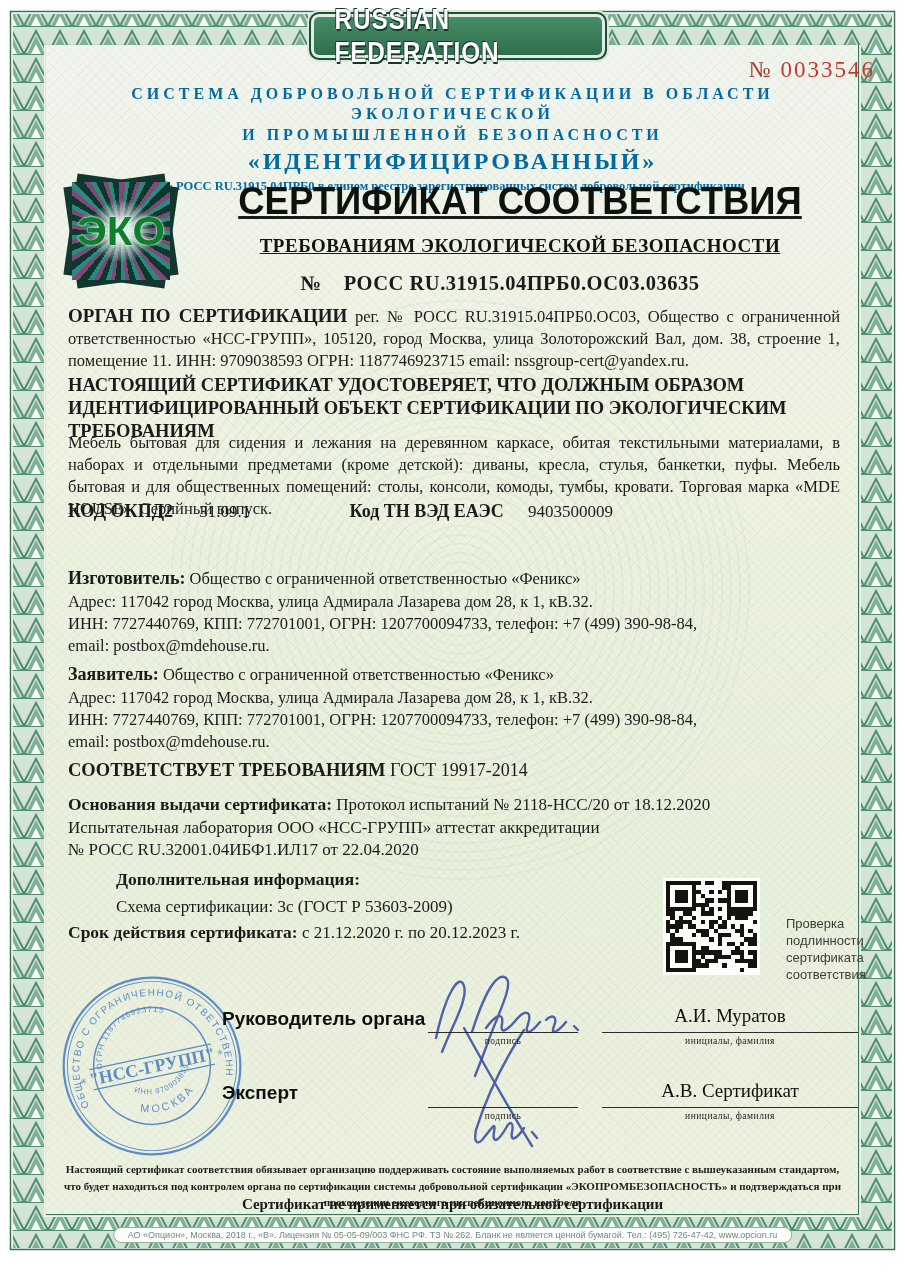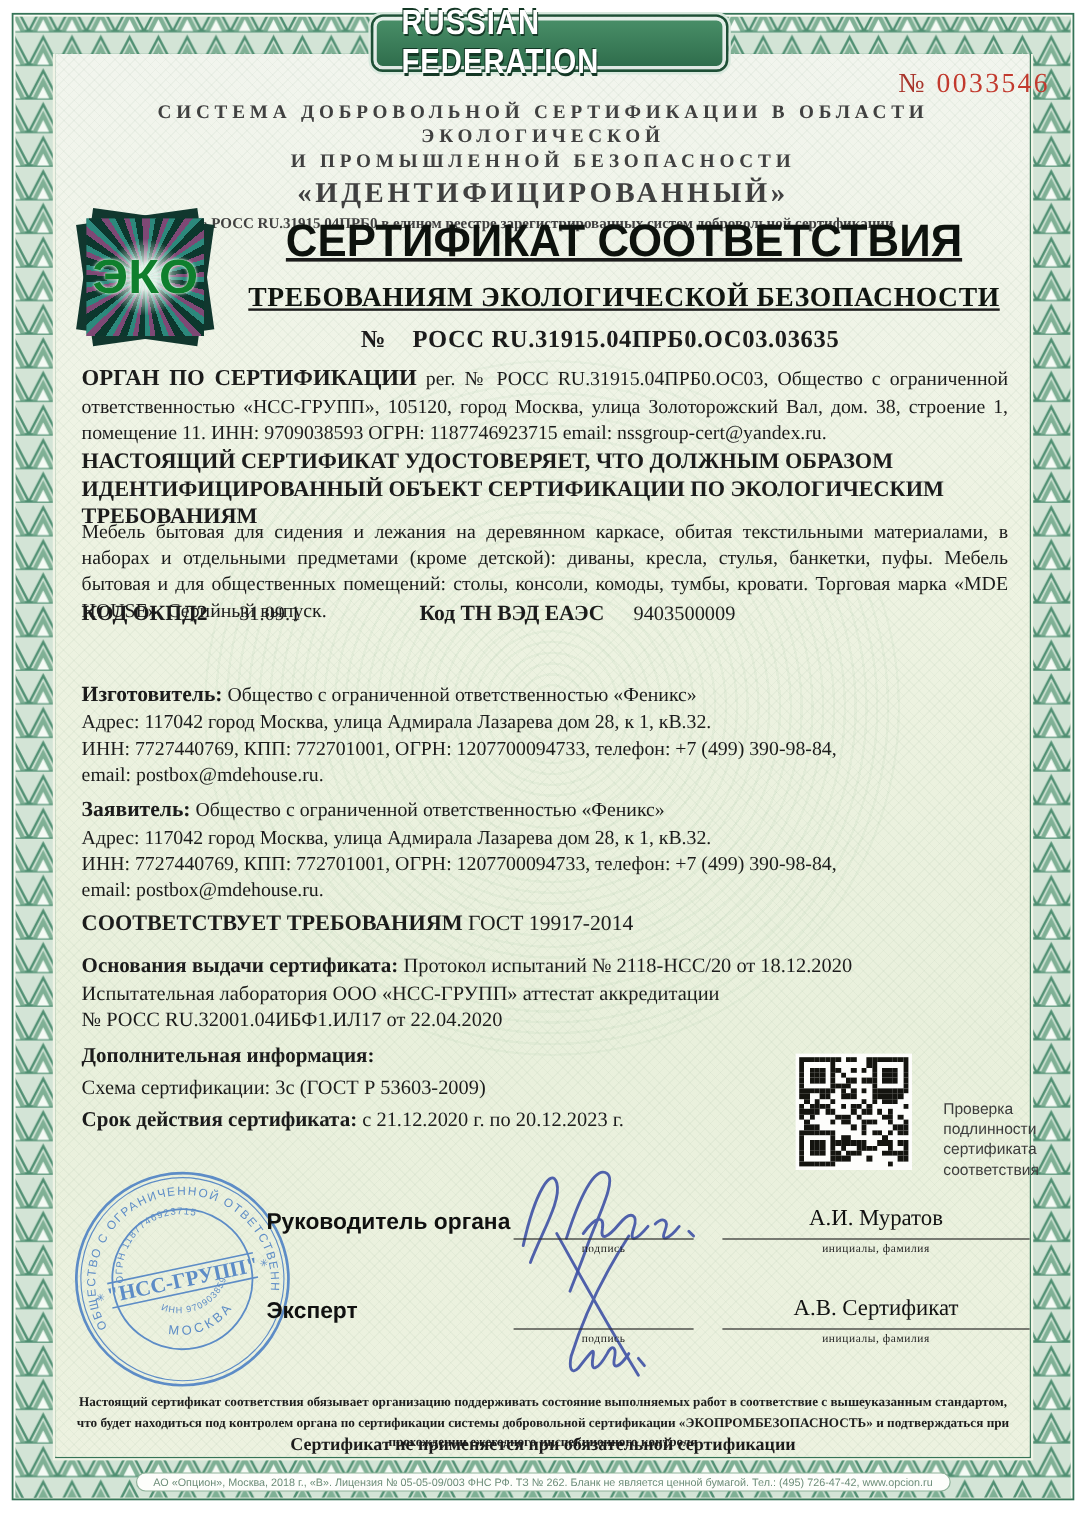--- a/index.html
+++ b/index.html
@@ -19,42 +19,42 @@
   
   .badge{position:absolute;left:309px;top:12px;width:294px;height:44px;
          background:linear-gradient(#4a9069,#2d6b4a);border:2px solid #1e4f36;border-radius:10px;
          box-shadow:0 0 0 2px #d9e9de, inset 0 0 0 3px rgba(255,255,255,.85);
          display:flex;align-items:center;justify-content:center;}
   .badge span{font-family:"Liberation Sans",sans-serif;font-weight:bold;font-size:29px;color:#fff;
          letter-spacing:1px;transform:scaleX(.84);text-shadow:1px 2px 0 #143826,-1px -1px 0 #143826;}
   .form-no{position:absolute;top:57px;right:30px;font-size:23px;color:#c23a2e;letter-spacing:2px;
          font-family:"Liberation Serif",serif;}
   .form-no .pfx{color:#a8352c;margin-right:8px;}
-  .sys{position:absolute;left:48px;right:48px;top:84px;text-align:center;color:#404040;}
+  .sys{position:absolute;left:48px;right:48px;top:84px;text-align:center;color:#0369a1;}
   .sys .l1,.sys .l2{font-weight:bold;font-size:16px;letter-spacing:4px;line-height:1.28;}
   .sys .nm{font-weight:bold;font-size:24px;letter-spacing:3px;margin-top:3px;}
   .sys .reg{font-weight:bold;font-size:12.5px;margin-top:4px;letter-spacing:0;}
 
   
   .logo{position:absolute;left:66px;top:176px;width:110px;height:110px;}
   .logo .burst,.logo .burst2{position:absolute;inset:4px;background:#11372e;}
   .logo .burst{transform:rotate(8deg);}
   .logo .burst2{transform:rotate(-8deg);}
   .logo .face{position:absolute;inset:6px;
       background:
         radial-gradient(circle at 50% 50%, rgba(240,255,245,.9) 0 14%, rgba(240,255,245,0) 46%),
         repeating-conic-gradient(from 0deg, rgba(216,80,170,.55) 0deg 5deg, rgba(70,210,195,.5) 5deg 10deg, rgba(12,55,45,.95) 10deg 17deg),
         #123f35;}
   .logo .txt{position:absolute;inset:0;display:flex;align-items:center;justify-content:center;
       font-family:"Liberation Sans",sans-serif;font-weight:bold;font-size:40px;color:#0f7f2d;
       text-shadow:0 0 3px #eafff0,0 0 1px #eafff0;transform:scaleX(1.05);}
   .title-block{position:absolute;left:195px;top:180px;width:650px;text-align:center;text-decoration:underline;}
   .title-main{font-family:"Liberation Sans",sans-serif;font-weight:bold;font-size:38px;color:#0d120d;
       transform:scaleX(.96);transform-origin:center;letter-spacing:0;}
-  .title-sub{font-weight:bold;font-size:23px;margin-top:12px;letter-spacing:.5px;color:#101510;}
+  .title-sub{font-weight:bold;font-size:19px;margin-top:12px;letter-spacing:.5px;color:#101510;}
   .cert-no{position:absolute;left:140px;top:272px;width:720px;text-align:center;
       font-weight:bold;font-size:20.5px;letter-spacing:.5px;}
   .cert-no .pfx{margin-right:22px;}
 
   
   .sect{position:absolute;left:68px;width:772px;font-size:16.5px;line-height:1.33;}
   .lead{font-weight:bold;font-size:19px;}
   .lead-sm{font-weight:bold;font-size:17.5px;}
   .just{text-align:justify;}
   .heading3{font-weight:bold;font-size:18.5px;line-height:1.24;text-align:left;}
@@ -175,21 +175,21 @@
   <div class="sect" style="top:758px;font-size:18px;">
     <span class="lead-sm" style="font-size:18.5px;">СООТВЕТСТВУЕТ ТРЕБОВАНИЯМ</span><span> ГОСТ 19917-2014</span>
   </div>
 
   <div class="sect" style="top:793px;font-size:17px;">
     <div><span class="lead-sm">Основания выдачи сертификата:</span><span> Протокол испытаний № 2118-НСС/20 от 18.12.2020</span></div>
     <div>Испытательная лаборатория ООО «НСС-ГРУПП» аттестат аккредитации</div>
     <div>№ РОСС RU.32001.04ИБФ1.ИЛ17 от 22.04.2020</div>
   </div>
 
-  <div class="sect" style="top:868px;font-size:17px;width:560px;">
+  <div class="sect" style="top:868px;font-size:17px;width:560px;margin-left:48px;">
     <div class="lead-sm">Дополнительная информация:</div>
     <div style="margin-top:5px;">Схема сертификации: 3с (ГОСТ Р 53603-2009)</div>
   </div>
 
   <div class="sect" style="top:921px;font-size:17px;width:560px;">
     <span class="lead-sm">Срок действия сертификата:</span><span> с 21.12.2020 г. по 20.12.2023 г.</span>
   </div>
 
   <div class="qr">
       <i class="d"></i>

